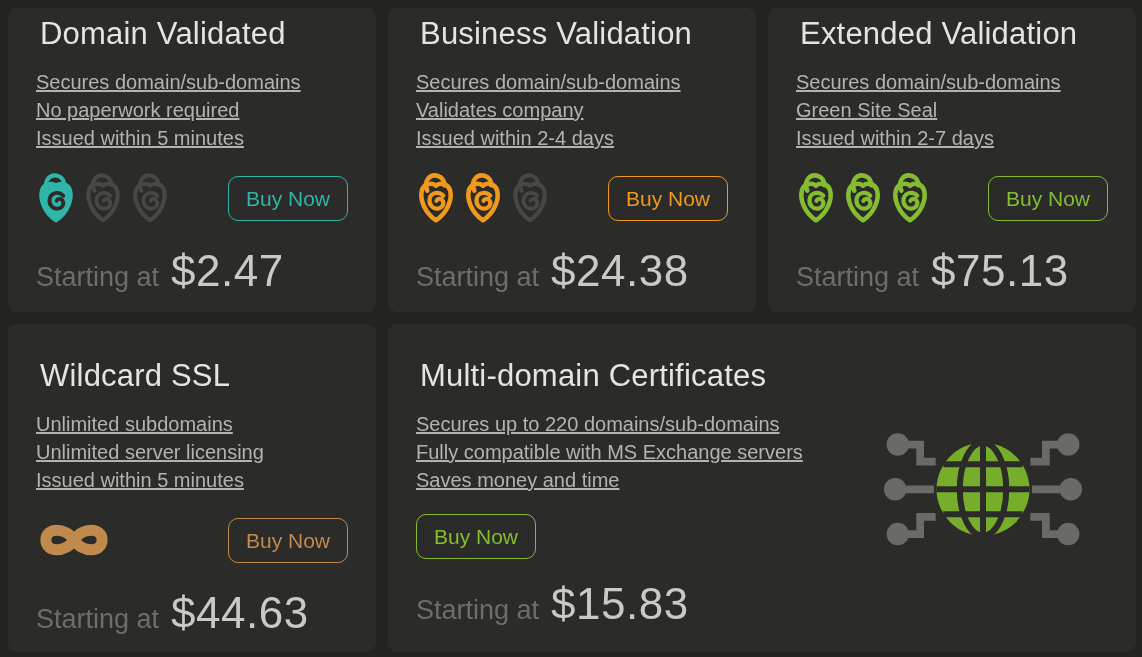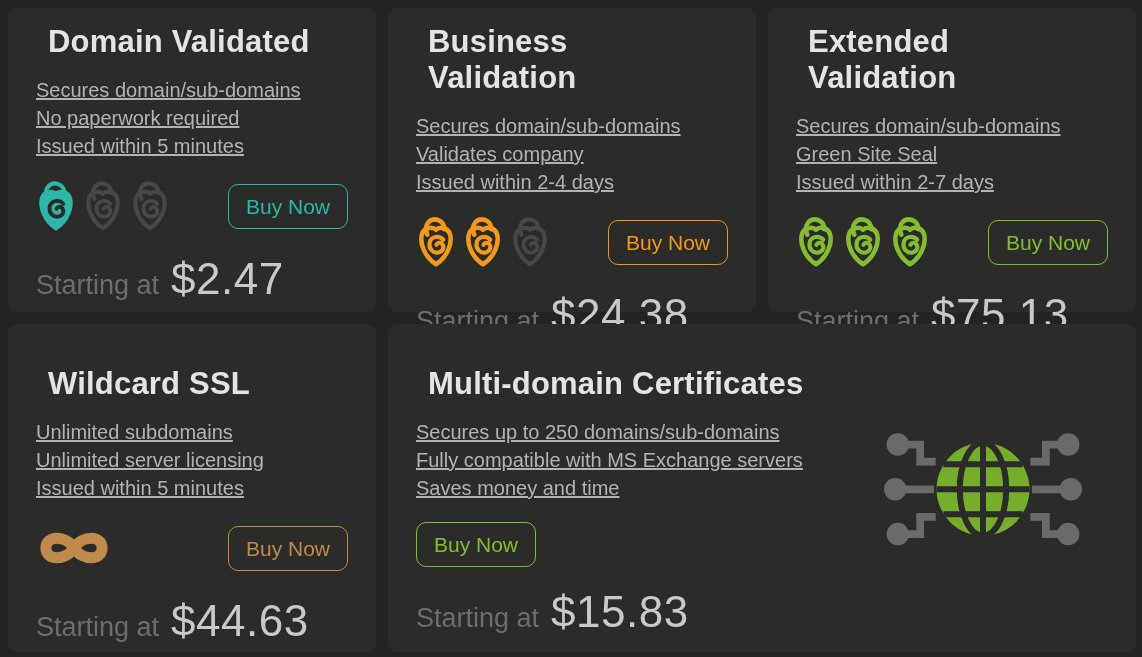--- a/index.html
+++ b/index.html
@@ -19,23 +19,23 @@
   .card{
     background:var(--card-bg,#2b2b29);
     border-radius:9px;
     padding:4px 28px 20px 28px;
     position:relative;
     box-sizing:border-box;
   }
   .card.tall{padding-top:30px;}
   .card.span2{grid-column:2 / span 2;}
   .card h2{
-    margin:12px;
+    margin:4px;
     font-size:31px;
-    font-weight:700;
+    font-weight:400;
     color:var(--title-color,#e4e4e2);
     letter-spacing:.2px;
   }
   .features{margin-top:16px;}
   .feature{
     font-size:20px;
     line-height:28px;
     color:var(--desc-color,#b3b3b0);
     text-decoration:underline;
   }
@@ -234,21 +234,21 @@
     </div>
     <div class="price-row">
       <span class="price-prefix">Starting at</span>
       <span class="price">$44.63</span>
     </div>
   </div>
 
   <div class="card tall span2" style="--accent: #84bd32;">
     <h2>Multi-domain Certificates</h2>
     <div class="features">
-      <div class="feature">Secures up to 250 domains/sub-domains</div>
+      <div class="feature">Secures up to 220 domains/sub-domains</div>
       <div class="feature">Fully compatible with MS Exchange servers</div>
       <div class="feature">Saves money and time</div>
     </div>
     <div class="btn-row">
       <button class="buy-btn">Buy Now</button>
     </div>
     <div class="price-row">
       <span class="price-prefix">Starting at</span>
       <span class="price">$15.83</span>
     </div>

